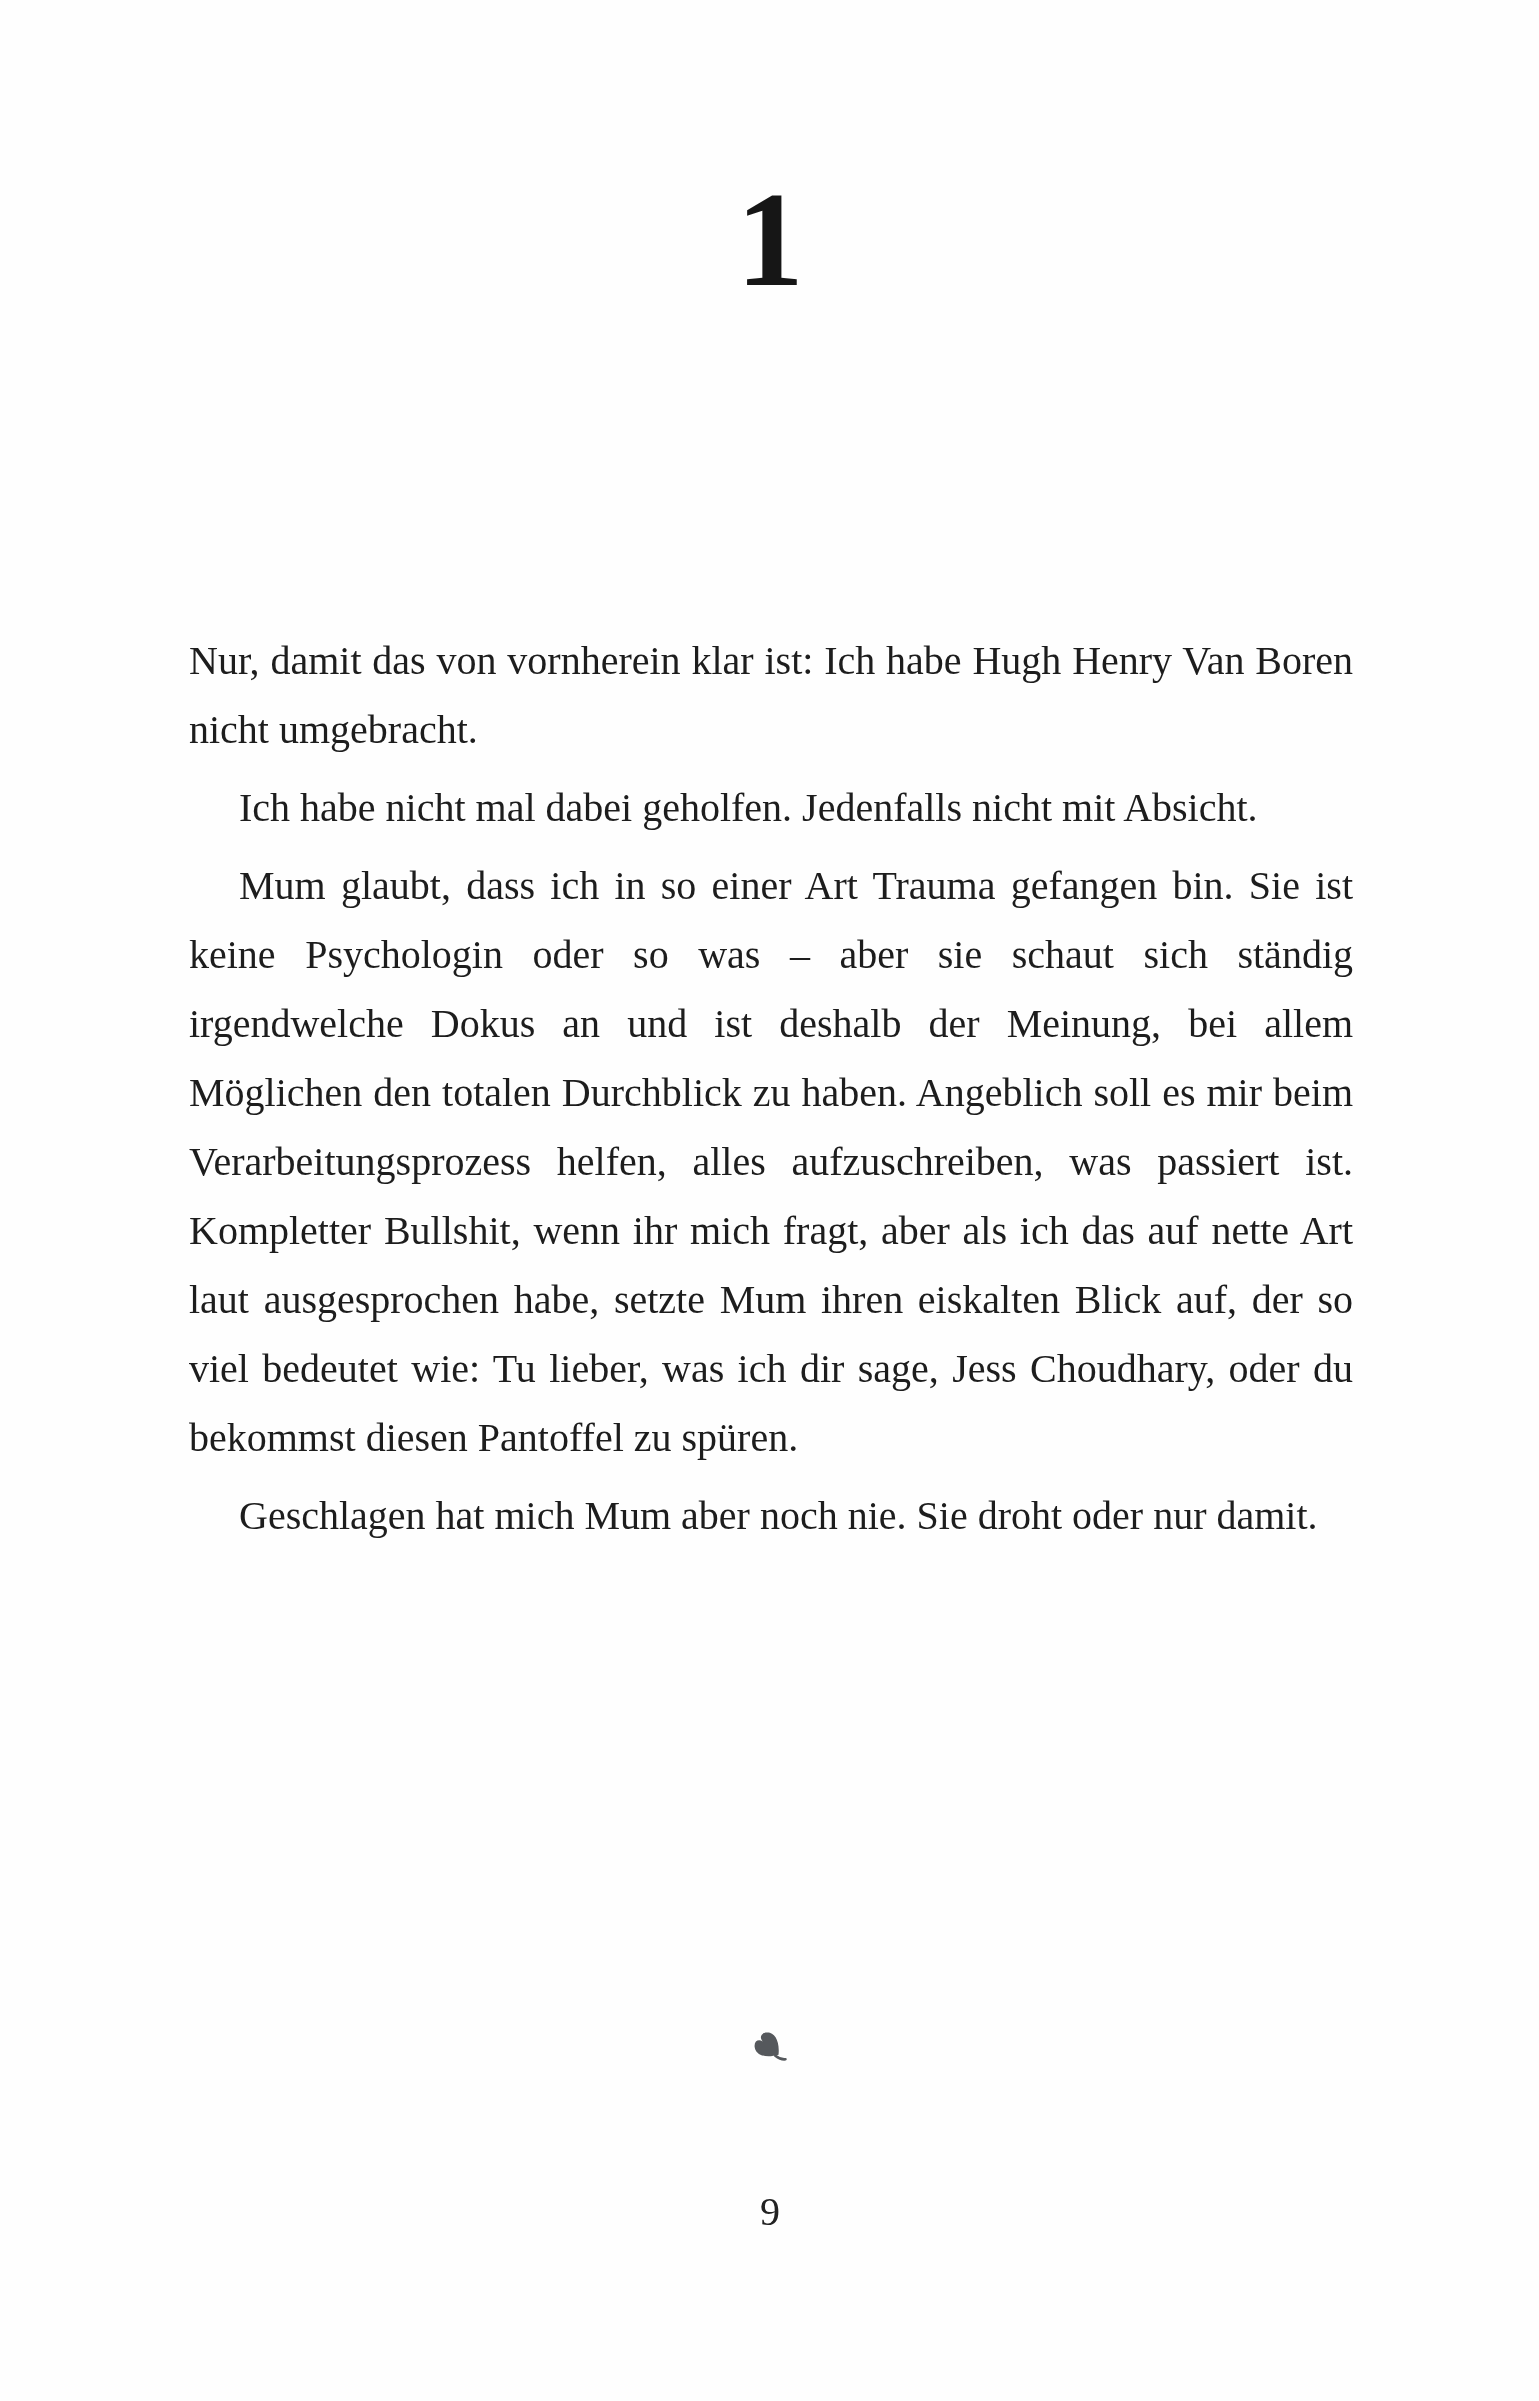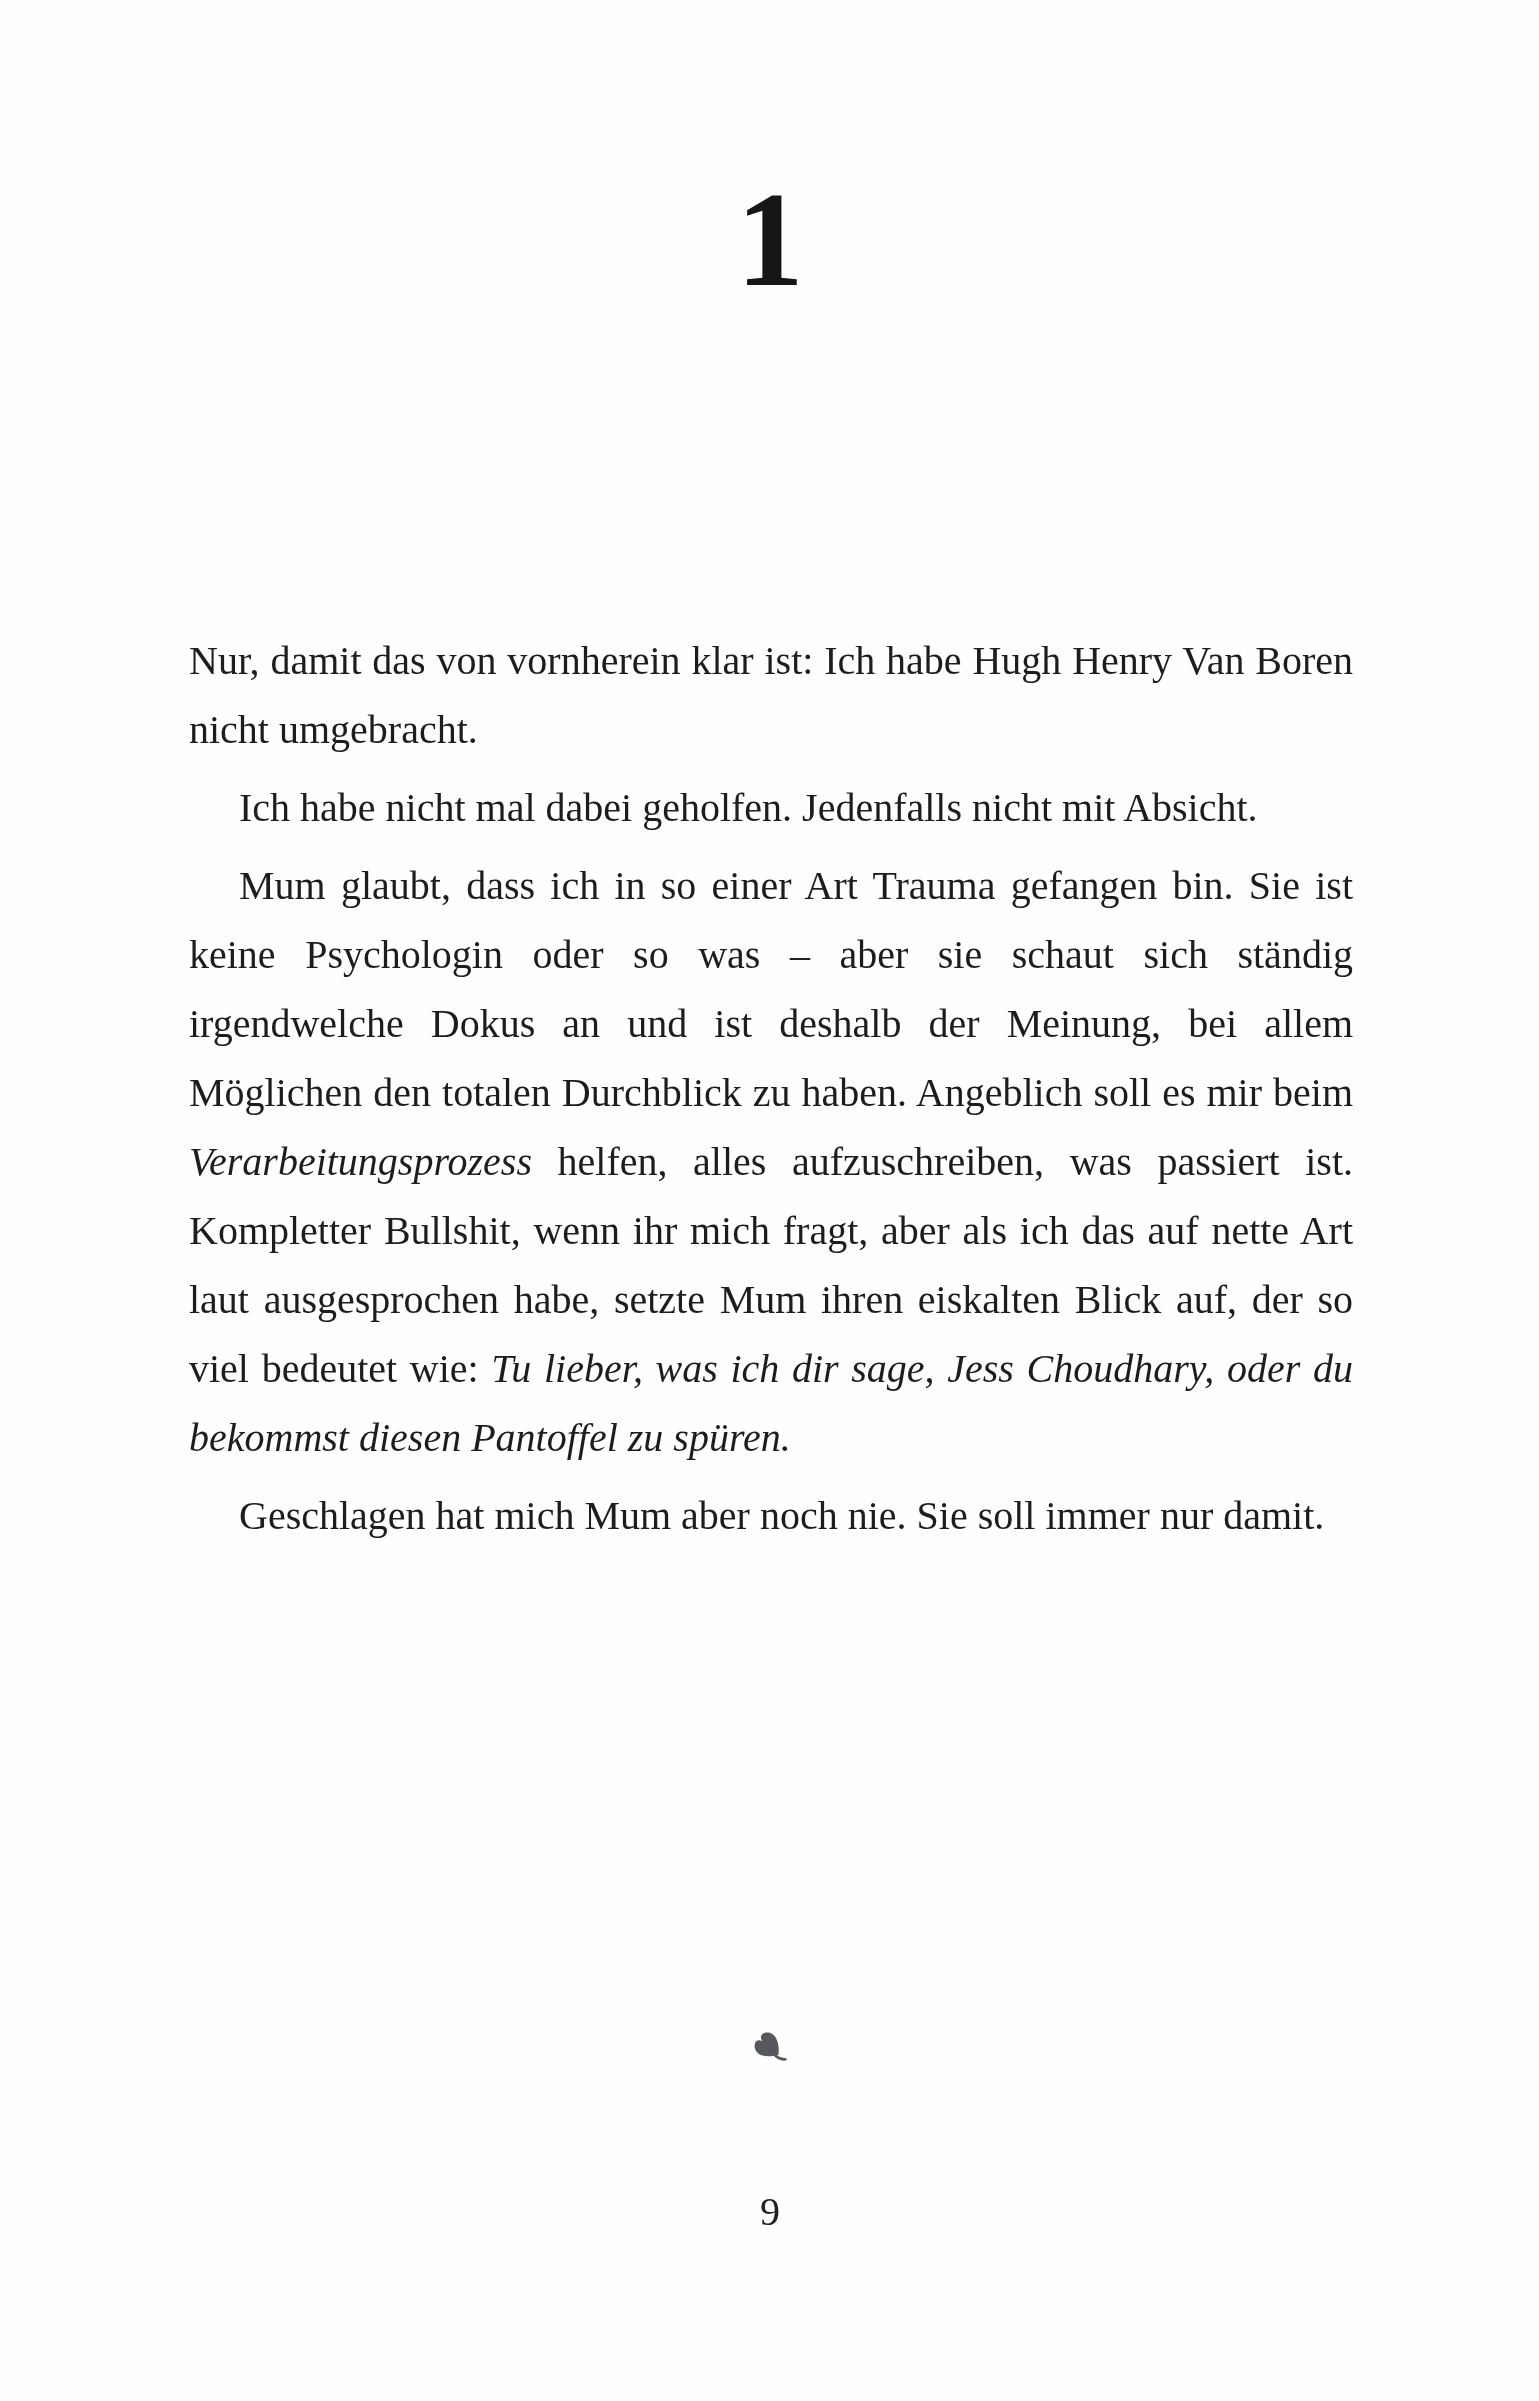--- a/index.html
+++ b/index.html
@@ -40,21 +40,20 @@
     color: #1d1d1d;
   }
   .body-text p {
     margin: 9px;
     padding: 0;
   }
   .body-text p.indent {
     text-indent: 50px;
   }
   .body-text .italic {
-    font-style: italic;
   }
   .ornament {
     position: absolute;
     top: 2029px;
     left: 50%;
     transform: translateX(-50%);
     width: 38px;
     height: 38px;
     line-height: 0;
   }
@@ -73,21 +72,21 @@
 <body>
 
 <div class="page">
 
   <div class="chapter-number">1</div>
 
   <div class="body-text">
       <p class=""><span>Nur, damit das von vornherein klar ist: Ich habe Hugh Henry Van Boren nicht umgebracht.</span></p>
       <p class="indent"><span>Ich habe nicht mal dabei geholfen. Jedenfalls nicht mit Absicht.</span></p>
       <p class="indent"><span>Mum glaubt, dass ich in so einer Art Trauma gefangen bin. Sie ist keine Psychologin oder so was – aber sie schaut sich ständig irgendwelche Dokus an und ist deshalb der Meinung, bei allem Möglichen den totalen Durchblick zu haben. Angeblich soll es mir beim </span><span class="italic">Verarbeitungsprozess</span><span> helfen, alles aufzuschreiben, was passiert ist. Kompletter Bullshit, wenn ihr mich fragt, aber als ich das auf nette Art laut ausgesprochen habe, setzte Mum ihren eiskalten Blick auf, der so viel bedeutet wie: </span><span class="italic">Tu lieber, was ich dir sage, Jess Choudhary, oder du bekommst diesen Pantoffel zu spüren.</span></p>
-      <p class="indent"><span>Geschlagen hat mich Mum aber noch nie. Sie soll immer nur damit.</span></p>
+      <p class="indent"><span>Geschlagen hat mich Mum aber noch nie. Sie droht oder nur damit.</span></p>
     </div>
 
   <div class="ornament">
     <svg viewBox="0 0 64 64" width="38" height="38" aria-hidden="true">
       <g transform="rotate(-50 28 28)">
         <path d="M28 52 C 9 39 3 23 12 13 C 19 5 27 9 28 17 C 29 9 37 5 44 13 C 53 23 47 39 28 52 Z" fill="#55585c"></path>
       </g>
       <path d="M41 45 Q 50 52 58 51" stroke="#55585c" stroke-width="4.5" fill="none" stroke-linecap="round"></path>
     </svg>
   </div>

